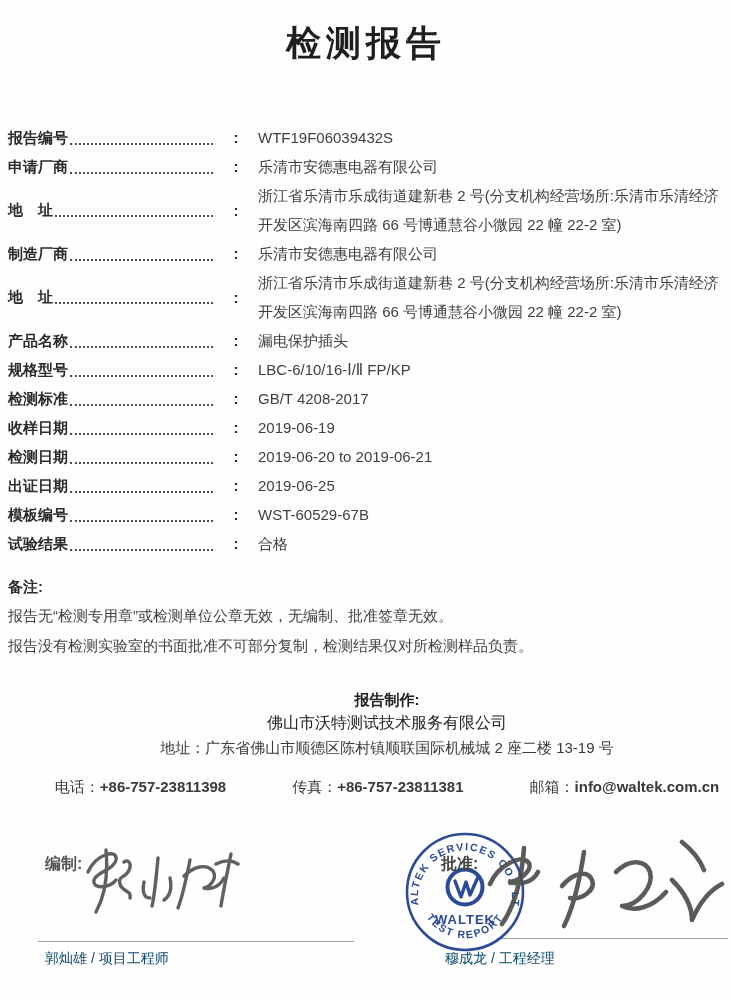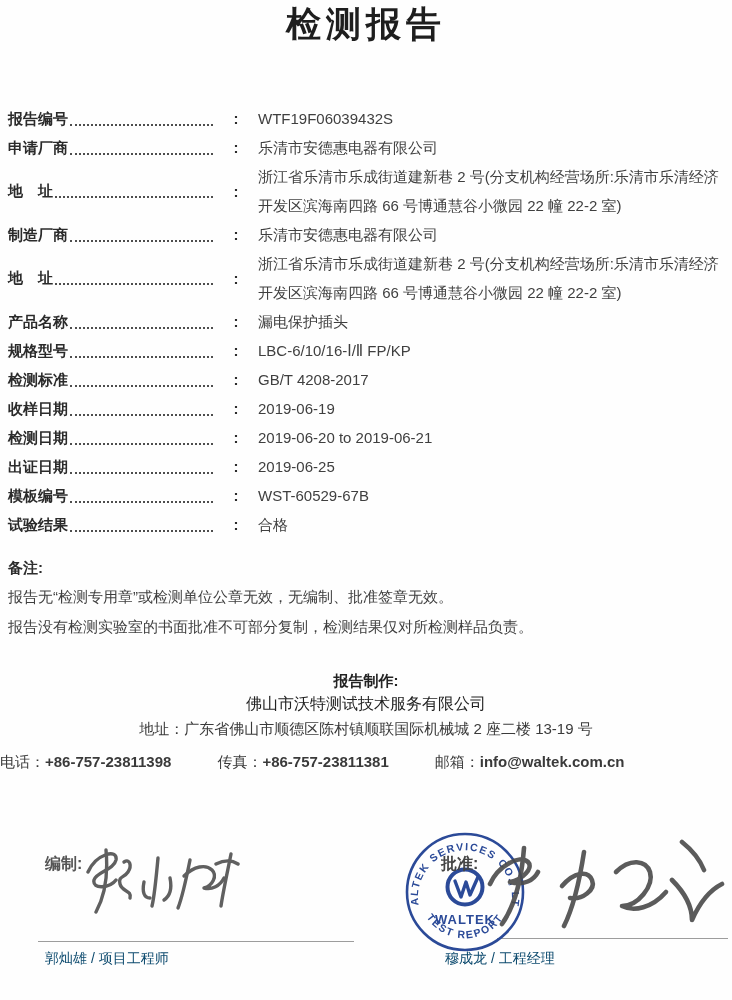--- a/index.html
+++ b/index.html
@@ -14,43 +14,43 @@
   .page { position:relative; width:732px; height:1000px; background:#fefefe; }
 
   
   .title {
     text-align:center;
     font-size:35px;
     font-weight:bold;
     color:#1e1e1e;
     letter-spacing:5px;
     margin:0;
-    padding-top:1px;
+    padding-top:20px;
   }
 
   
   .fields { margin:56px 8px 0 8px; }
   .row { display:flex; align-items:center; min-height:29px; font-size:15px; }
   .lblwrap { width:206px; display:flex; align-items:flex-end; flex:0 0 206px; }
   .lbl { font-weight:bold; color:#2b2b2b; white-space:pre; line-height:22px; }
   .leader { flex:1; border-bottom:2px dotted #4d4d4d; margin:0 1px 4px 2px; height:0; }
   .colon { width:44px; flex:0 0 44px; text-align:center; font-weight:bold; color:#2b2b2b; }
   .val { flex:1; line-height:29px; color:#3f3f3f; }
 
   
   .remarks { margin:20px 8px 16px 8px; font-size:15px; }
   .remarks-heading { font-weight:bold; color:#2e2e2e; margin:0 0 4px 0; font-size:15px; }
   .remark { margin:0; line-height:30px; color:#3f3f3f; }
 
   
-  .footer { margin-top:30px; text-align:center; font-size:15px; color:#3a3a3a; }
+  .footer { margin-top:30px; text-align:center; font-size:15px; color:#3a3a3a;padding-left:42px; }
   .footer-heading { font-weight:bold; color:#222; }
   .footer-company { font-weight:normal; font-size:16px; color:#222; margin-top:3px; }
   .footer-address { margin-top:5px; }
-  .footer-contacts { margin-top:14px; display:flex; gap:46px; }
+  .footer-contacts { margin-top:20px; display:flex; justify-content:center; gap:66px; }
   .contact-value { font-weight:bold; }
 
   
   .sig-area { position:absolute; left:0; top:828px; width:732px; height:172px; }
   .sig-label { position:absolute; font-size:16px; color:#555; font-weight:bold; }
   .prepared-label { left:45px; top:26px; }
   .approved-label { left:441px; top:26px; z-index:3; color:#444; }
   .sigline { position:absolute; border-top:1px solid #9d9d9d; height:0; }
   .sigline-left { left:38px; top:113px; width:316px; }
   .sigline-right { left:497px; top:110px; width:231px; }

